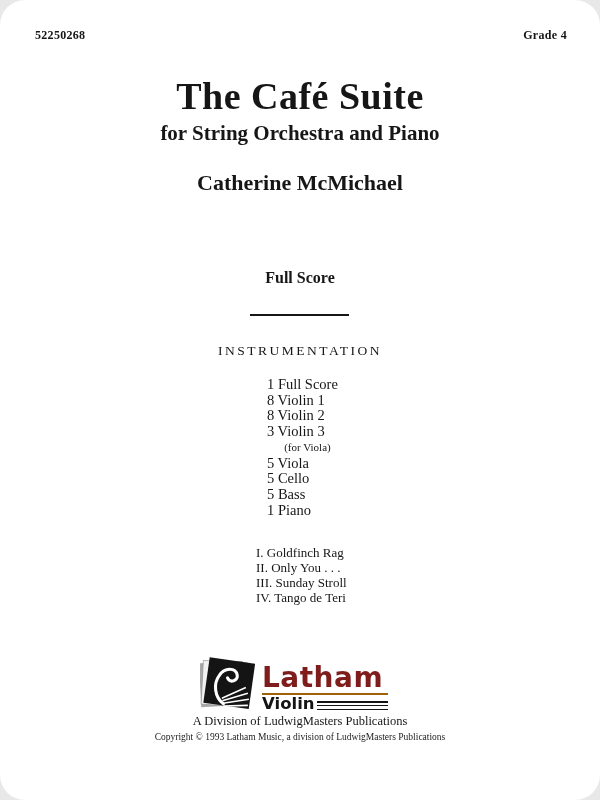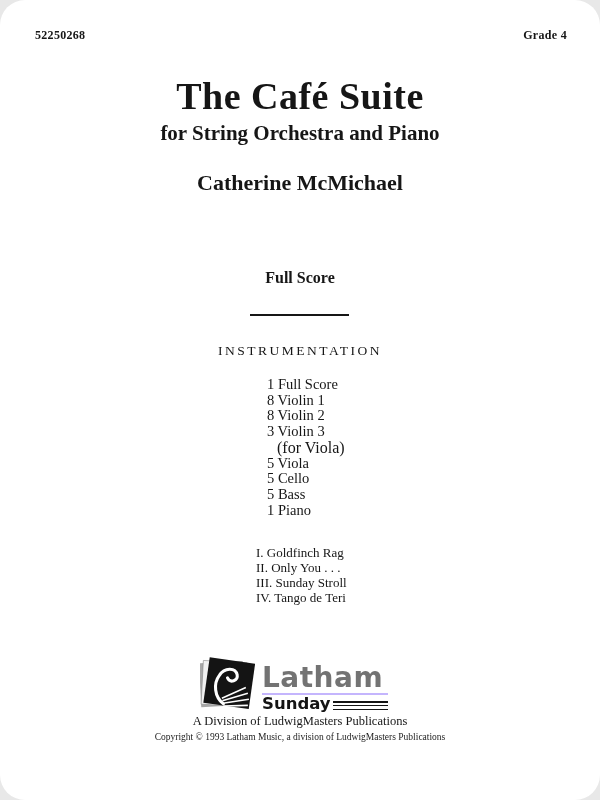--- a/index.html
+++ b/index.html
@@ -23,32 +23,32 @@
   .title{top:74px;font-size:38px;font-weight:bold;letter-spacing:.5px;}
   .subtitle{top:121px;font-size:21px;font-weight:bold;}
   .composer{top:170px;font-size:22px;font-weight:bold;}
 
   .fullscore{top:269px;font-size:16px;font-weight:bold;}
   .divider{top:314px;left:250px;width:99px;border-top:2px solid #161616;height:0;}
 
   .instr-heading{top:343px;font-size:13.5px;letter-spacing:2.5px;}
 
   .instr-list{top:377px;left:267px;font-size:14.5px;line-height:15.7px;}
-  .instr-list .note{font-size:16px;padding-left:10px;}
+  .instr-list .note{font-size:11px;padding-left:10px;text-align:center;}
 
   .movements{top:545px;left:256px;font-size:13px;line-height:15px;}
 
   
   .logo-icon{left:200px;top:657px;width:55px;height:55px;}
   .logo-text{left:262px;top:663px;width:126px;}
   .logo-wordmark{
     font-family:"DejaVu Sans", sans-serif;
     font-weight:700;font-size:28px;line-height:29px;
-    letter-spacing:.5px;color:#737373;
-    border-bottom:2px solid #c4b5fd;
+    letter-spacing:.5px;color:#7f1d1d;
+    border-bottom:2px solid #a16207;
     padding-bottom:1px;
   }
   .logo-row{display:flex;align-items:flex-end;margin-top:1px;}
   .logo-music{
     font-family:"DejaVu Sans", sans-serif;
     font-weight:700;font-size:16.5px;line-height:15px;
     color:#141414;letter-spacing:0;
   }
   .staff-lines{flex:1;display:flex;flex-direction:column;justify-content:flex-end;gap:2.2px;padding-bottom:1px;margin-left:2px;}
   .staff-lines div{height:1.4px;background:#141414;}
@@ -103,21 +103,21 @@
     <path d="M23 46 C14 39 13 26 19 18 C24 10 35 10 36.5 17.5 C37.5 23.5 29.5 26 27 20.5" fill="none" stroke="#ffffff" stroke-width="3" stroke-linecap="round"></path>
     <path d="M21.5 40.5 L45 30" fill="none" stroke="#ffffff" stroke-width="1.5"></path>
     <path d="M22 43 L47 35.5" fill="none" stroke="#ffffff" stroke-width="1.5"></path>
     <path d="M22.5 45.5 L48 41.5" fill="none" stroke="#ffffff" stroke-width="1.5"></path>
     <path d="M23 48 L47 47.5" fill="none" stroke="#ffffff" stroke-width="1.5"></path>
   </svg>
 
   <div class="abs logo-text">
     <div class="logo-wordmark">Latham</div>
     <div class="logo-row">
-      <span class="logo-music">Sunday</span>
+      <span class="logo-music">Violin</span>
       <span class="staff-lines">
         <div></div>
           <div></div>
           <div></div>
       </span>
     </div>
   </div>
 
   <div class="abs centered division"><span>A Division of </span><b>LudwigMasters Publications</b></div>
 

